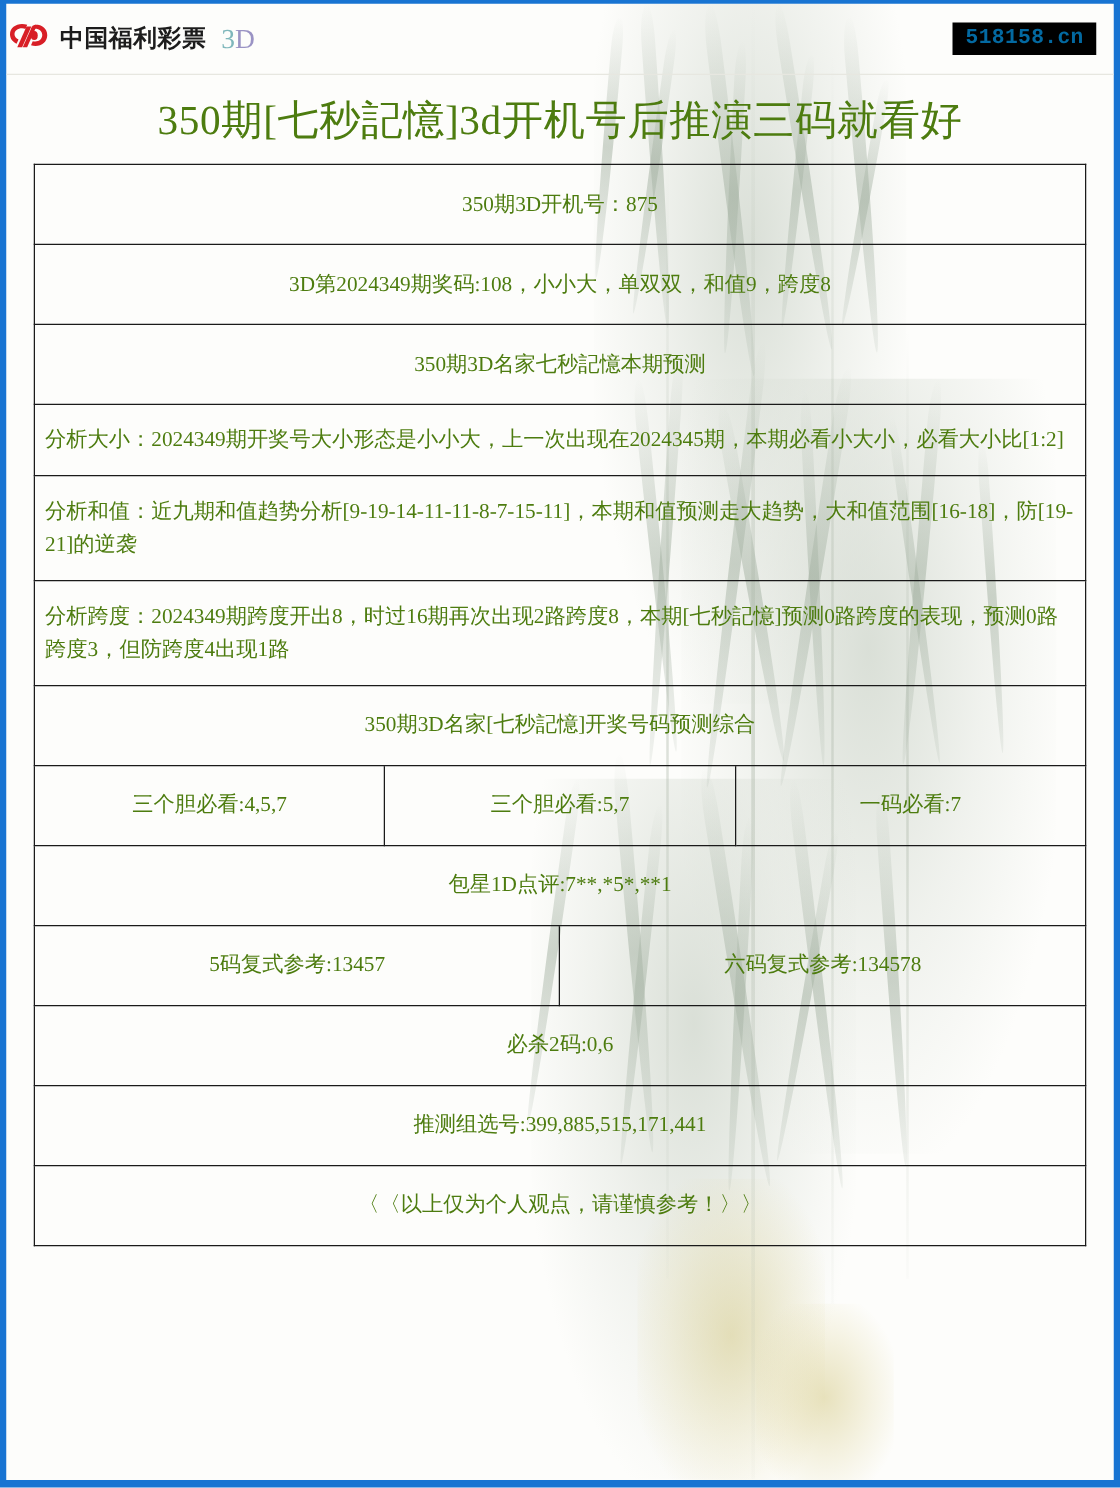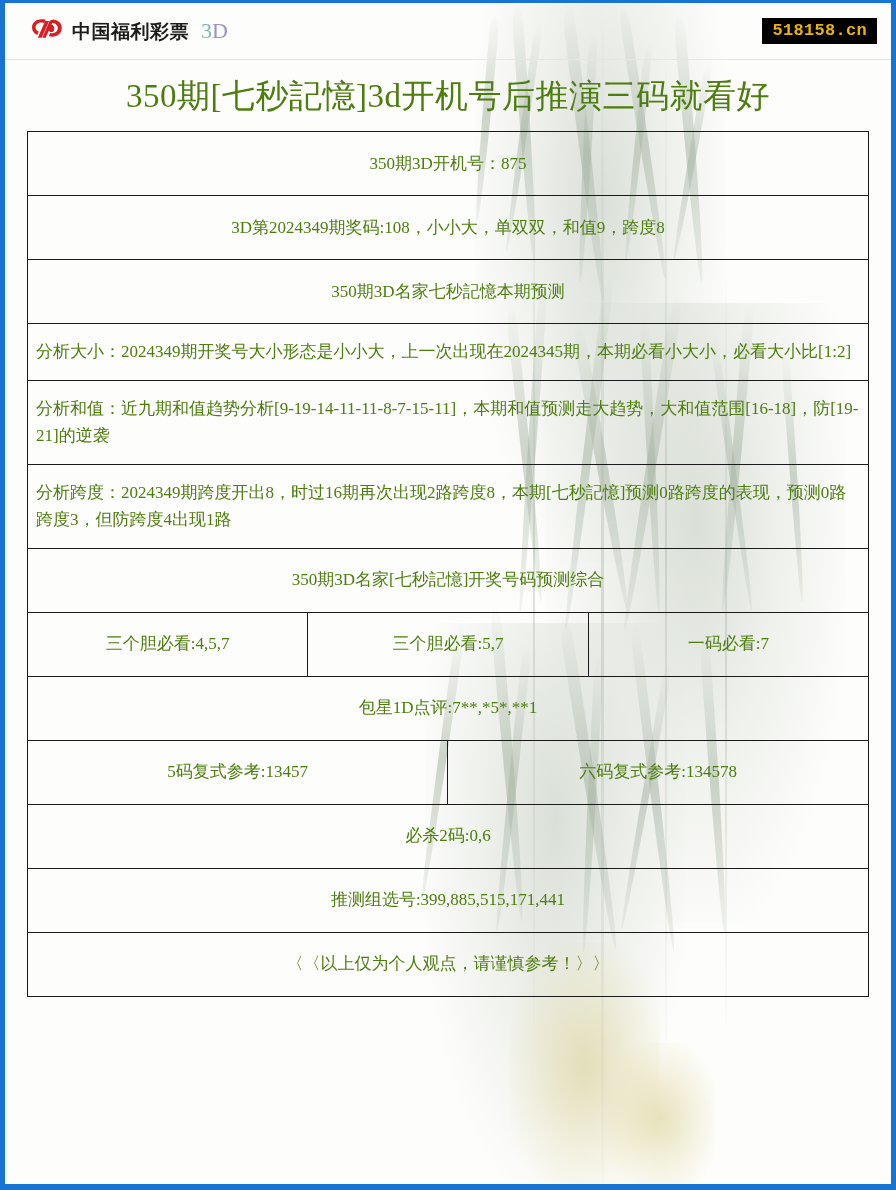--- a/index.html
+++ b/index.html
@@ -55,21 +55,21 @@
     background: radial-gradient(ellipse at 50% 50%, rgba(214,203,138,0.55) 0%, rgba(225,216,164,0.28) 48%, rgba(255,255,255,0) 80%);
   }
 
   
   .header {
     position: relative;
     z-index: 3;
     height: 57px;
     display: flex;
     align-items: center;
-    padding: 0 14px 0 24px;
+    padding: 0 14px 0 0;
     border-bottom: 1px solid #e7e7e0;
   }
   .brand {
     display: flex;
     align-items: center;
     gap: 9px;
   }
   .brand-emblem {
     position: relative;
     width: 34px;
@@ -91,21 +91,21 @@
     font-weight: 400;
     line-height: 1;
     margin-left: 3px;
   }
   .brand-3d .d3 { color: #7fb7bb; }
   .brand-3d .dd { color: #9a93c4; }
 
   .watermark-badge {
     margin-left: auto;
     background: #000000;
-    color: #eab308;
+    color: #0369a1;
     font-family: "Liberation Mono", "DejaVu Sans Mono", monospace;
     font-size: 17px;
     font-weight: 700;
     letter-spacing: 0.3px;
     padding: 3px 10px 4px 10px;
     line-height: 1.15;
   }
 
   
   .title {

